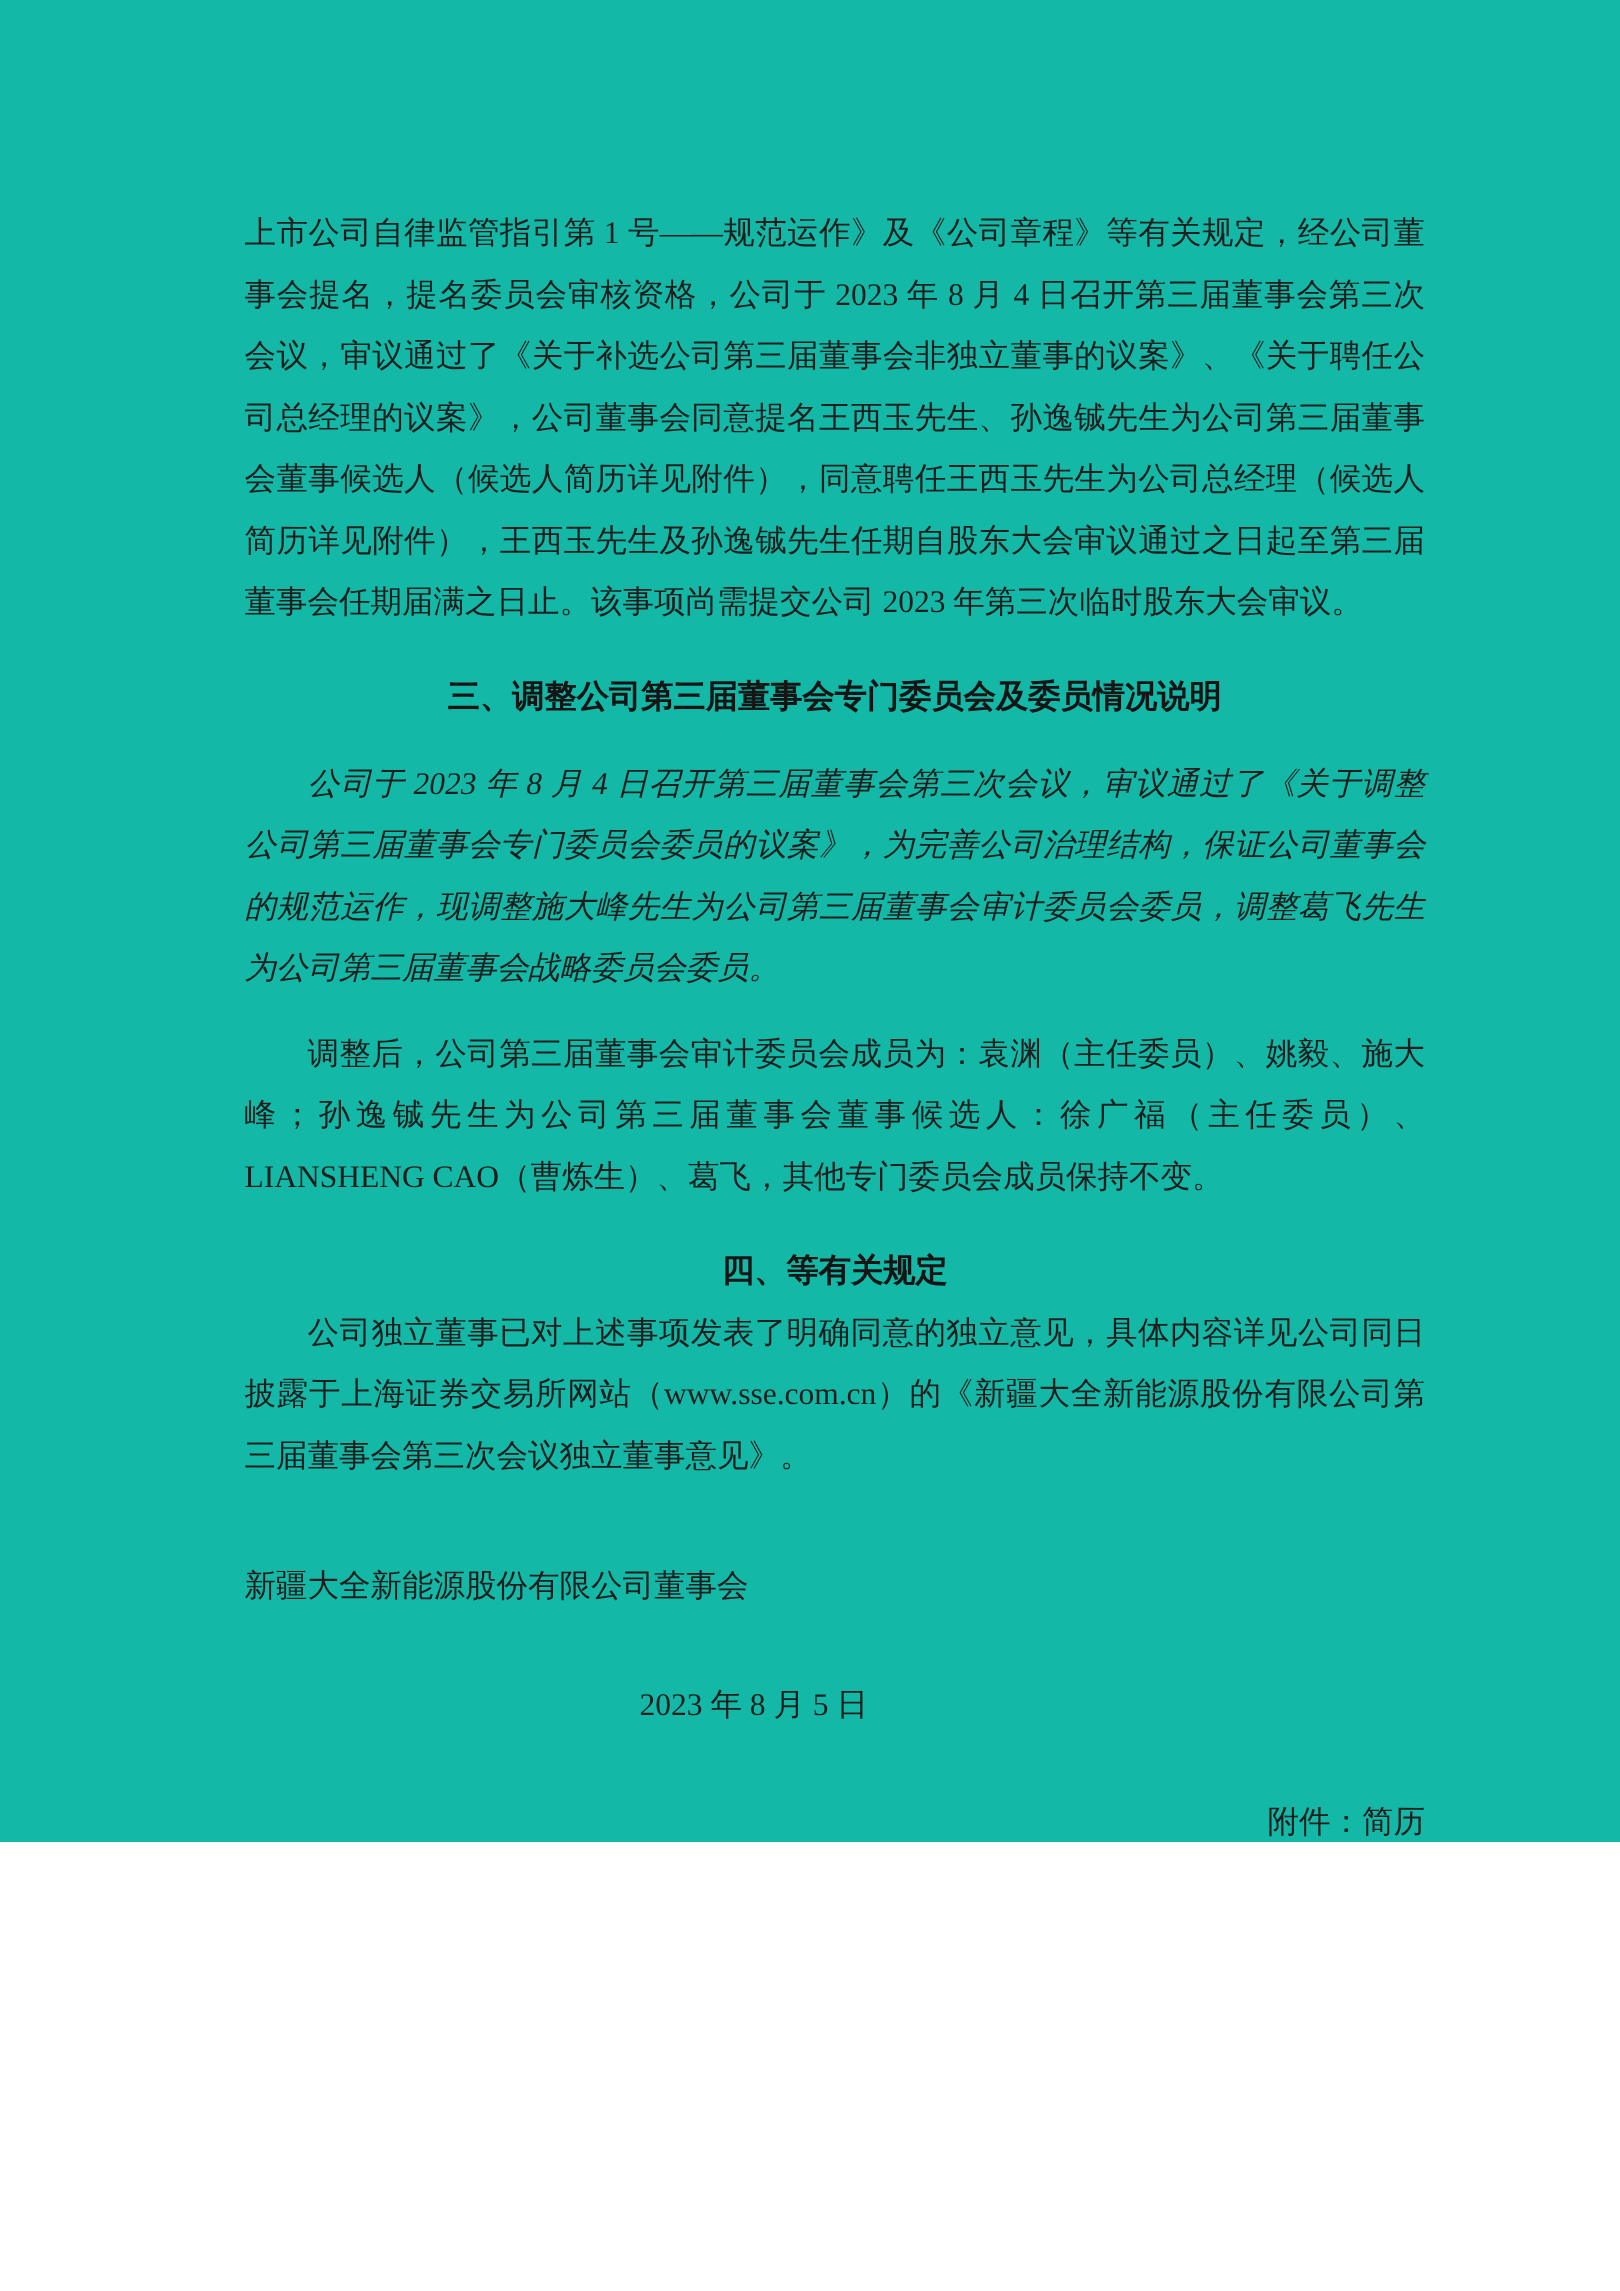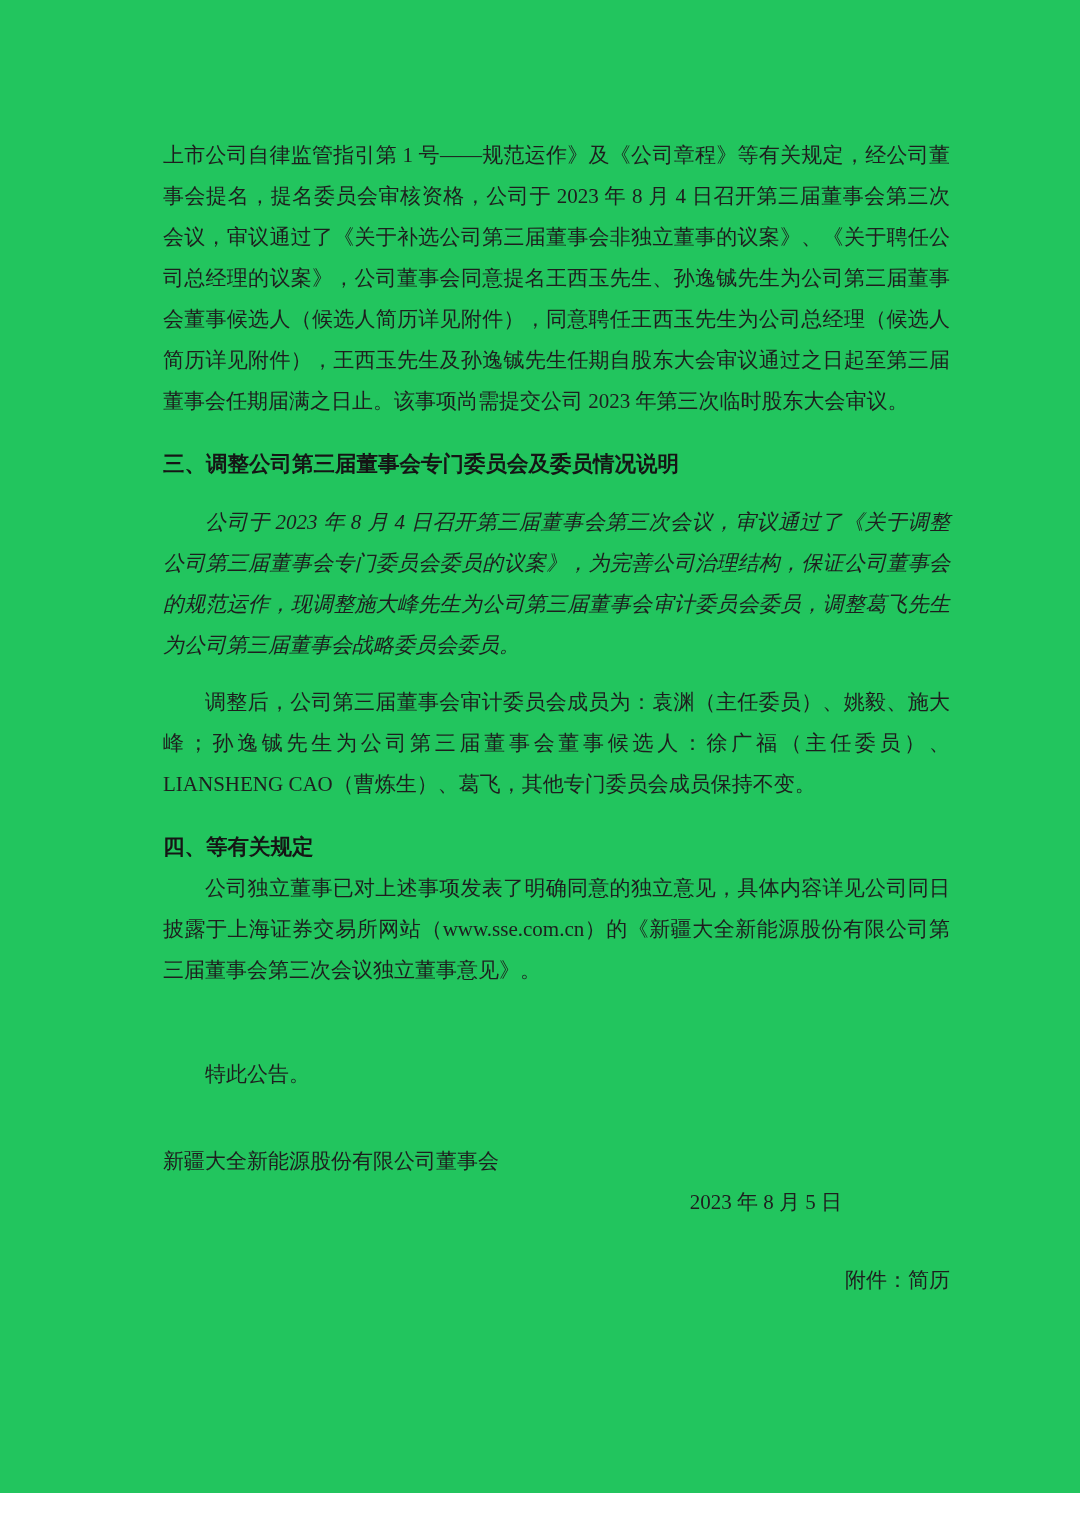--- a/index.html
+++ b/index.html
@@ -3,22 +3,22 @@
 <meta charset="utf-8">
 <style>
   html, body {
     margin: 0;
     padding: 0;
     background: #ffffff;
   }
   .page {
     position: relative;
     width: 1080px;
-    height: 1493px;
-    background: #22c55e;
+    height: 1228px;
+    background: #14b8a6;
     overflow: hidden;
     font-family: "Liberation Serif", "DejaVu Serif", serif;
     color: #1e1e1e;
   }
   .content {
     margin-left: 163px;
     margin-right: 130px; 
     font-size: 21px;
     line-height: 41px;
   }
@@ -29,39 +29,40 @@
     text-indent: 2em;
   }
   .no-indent {
     text-indent: 0;
   }
   .heading {
     margin: 0;
     font-size: 21.5px;
     line-height: 41px;
     font-weight: bold;
-    text-align: left;
+    text-align: center;
     color: #151515;
   }
   .p-first       { margin-top: 135px; }
   .h-sec3        { margin-top: 22px; }
   .p-after-h3    { margin-top: 17px; font-style: italic; }
   .p-committee   { margin-top: 16px; }
   .h-sec4        { margin-top: 22px; }
   .p-after-h4    { margin-top: 0; }
   .closing       { margin-top: 63px; }
   .signature     { margin-top: 46px; }
   .sig-company {
     text-align: left;
     line-height: 41px;
   }
   .sig-date {
-    text-align: right;
+    text-align: center;
     padding-right: 108px;
     line-height: 41px;
+    margin-top: 38px;
   }
   .attachment {
     margin: 37px 0 0 0;
     text-indent: 0;
     text-align: right;
   }
 </style>
 </head>
 <body>
 
@@ -73,21 +74,20 @@
     <h2 class="heading h-sec3">三、调整公司第三届董事会专门委员会及委员情况说明</h2>
 
     <p class="para p-after-h3">公司于 2023 年 8 月 4 日召开第三届董事会第三次会议，审议通过了《关于调整公司第三届董事会专门委员会委员的议案》，为完善公司治理结构，保证公司董事会的规范运作，现调整施大峰先生为公司第三届董事会审计委员会委员，调整葛飞先生为公司第三届董事会战略委员会委员。</p>
 
     <p class="para p-committee">调整后，公司第三届董事会审计委员会成员为：袁渊（主任委员）、姚毅、施大峰；孙逸铖先生为公司第三届董事会董事候选人：徐广福（主任委员）、LIANSHENG CAO（曹炼生）、葛飞，其他专门委员会成员保持不变。</p>
 
     <h2 class="heading h-sec4">四、等有关规定</h2>
 
     <p class="para p-after-h4">公司独立董事已对上述事项发表了明确同意的独立意见，具体内容详见公司同日披露于上海证券交易所网站（www.sse.com.cn）的《新疆大全新能源股份有限公司第三届董事会第三次会议独立董事意见》。</p>
 
-    <p class="para closing">特此公告。</p>
 
     <div class="signature">
       <div class="sig-company">新疆大全新能源股份有限公司董事会</div>
       <div class="sig-date">2023 年 8 月 5 日</div>
     </div>
 
     <p class="attachment">附件：简历</p>
 
   </div>
 </div>

